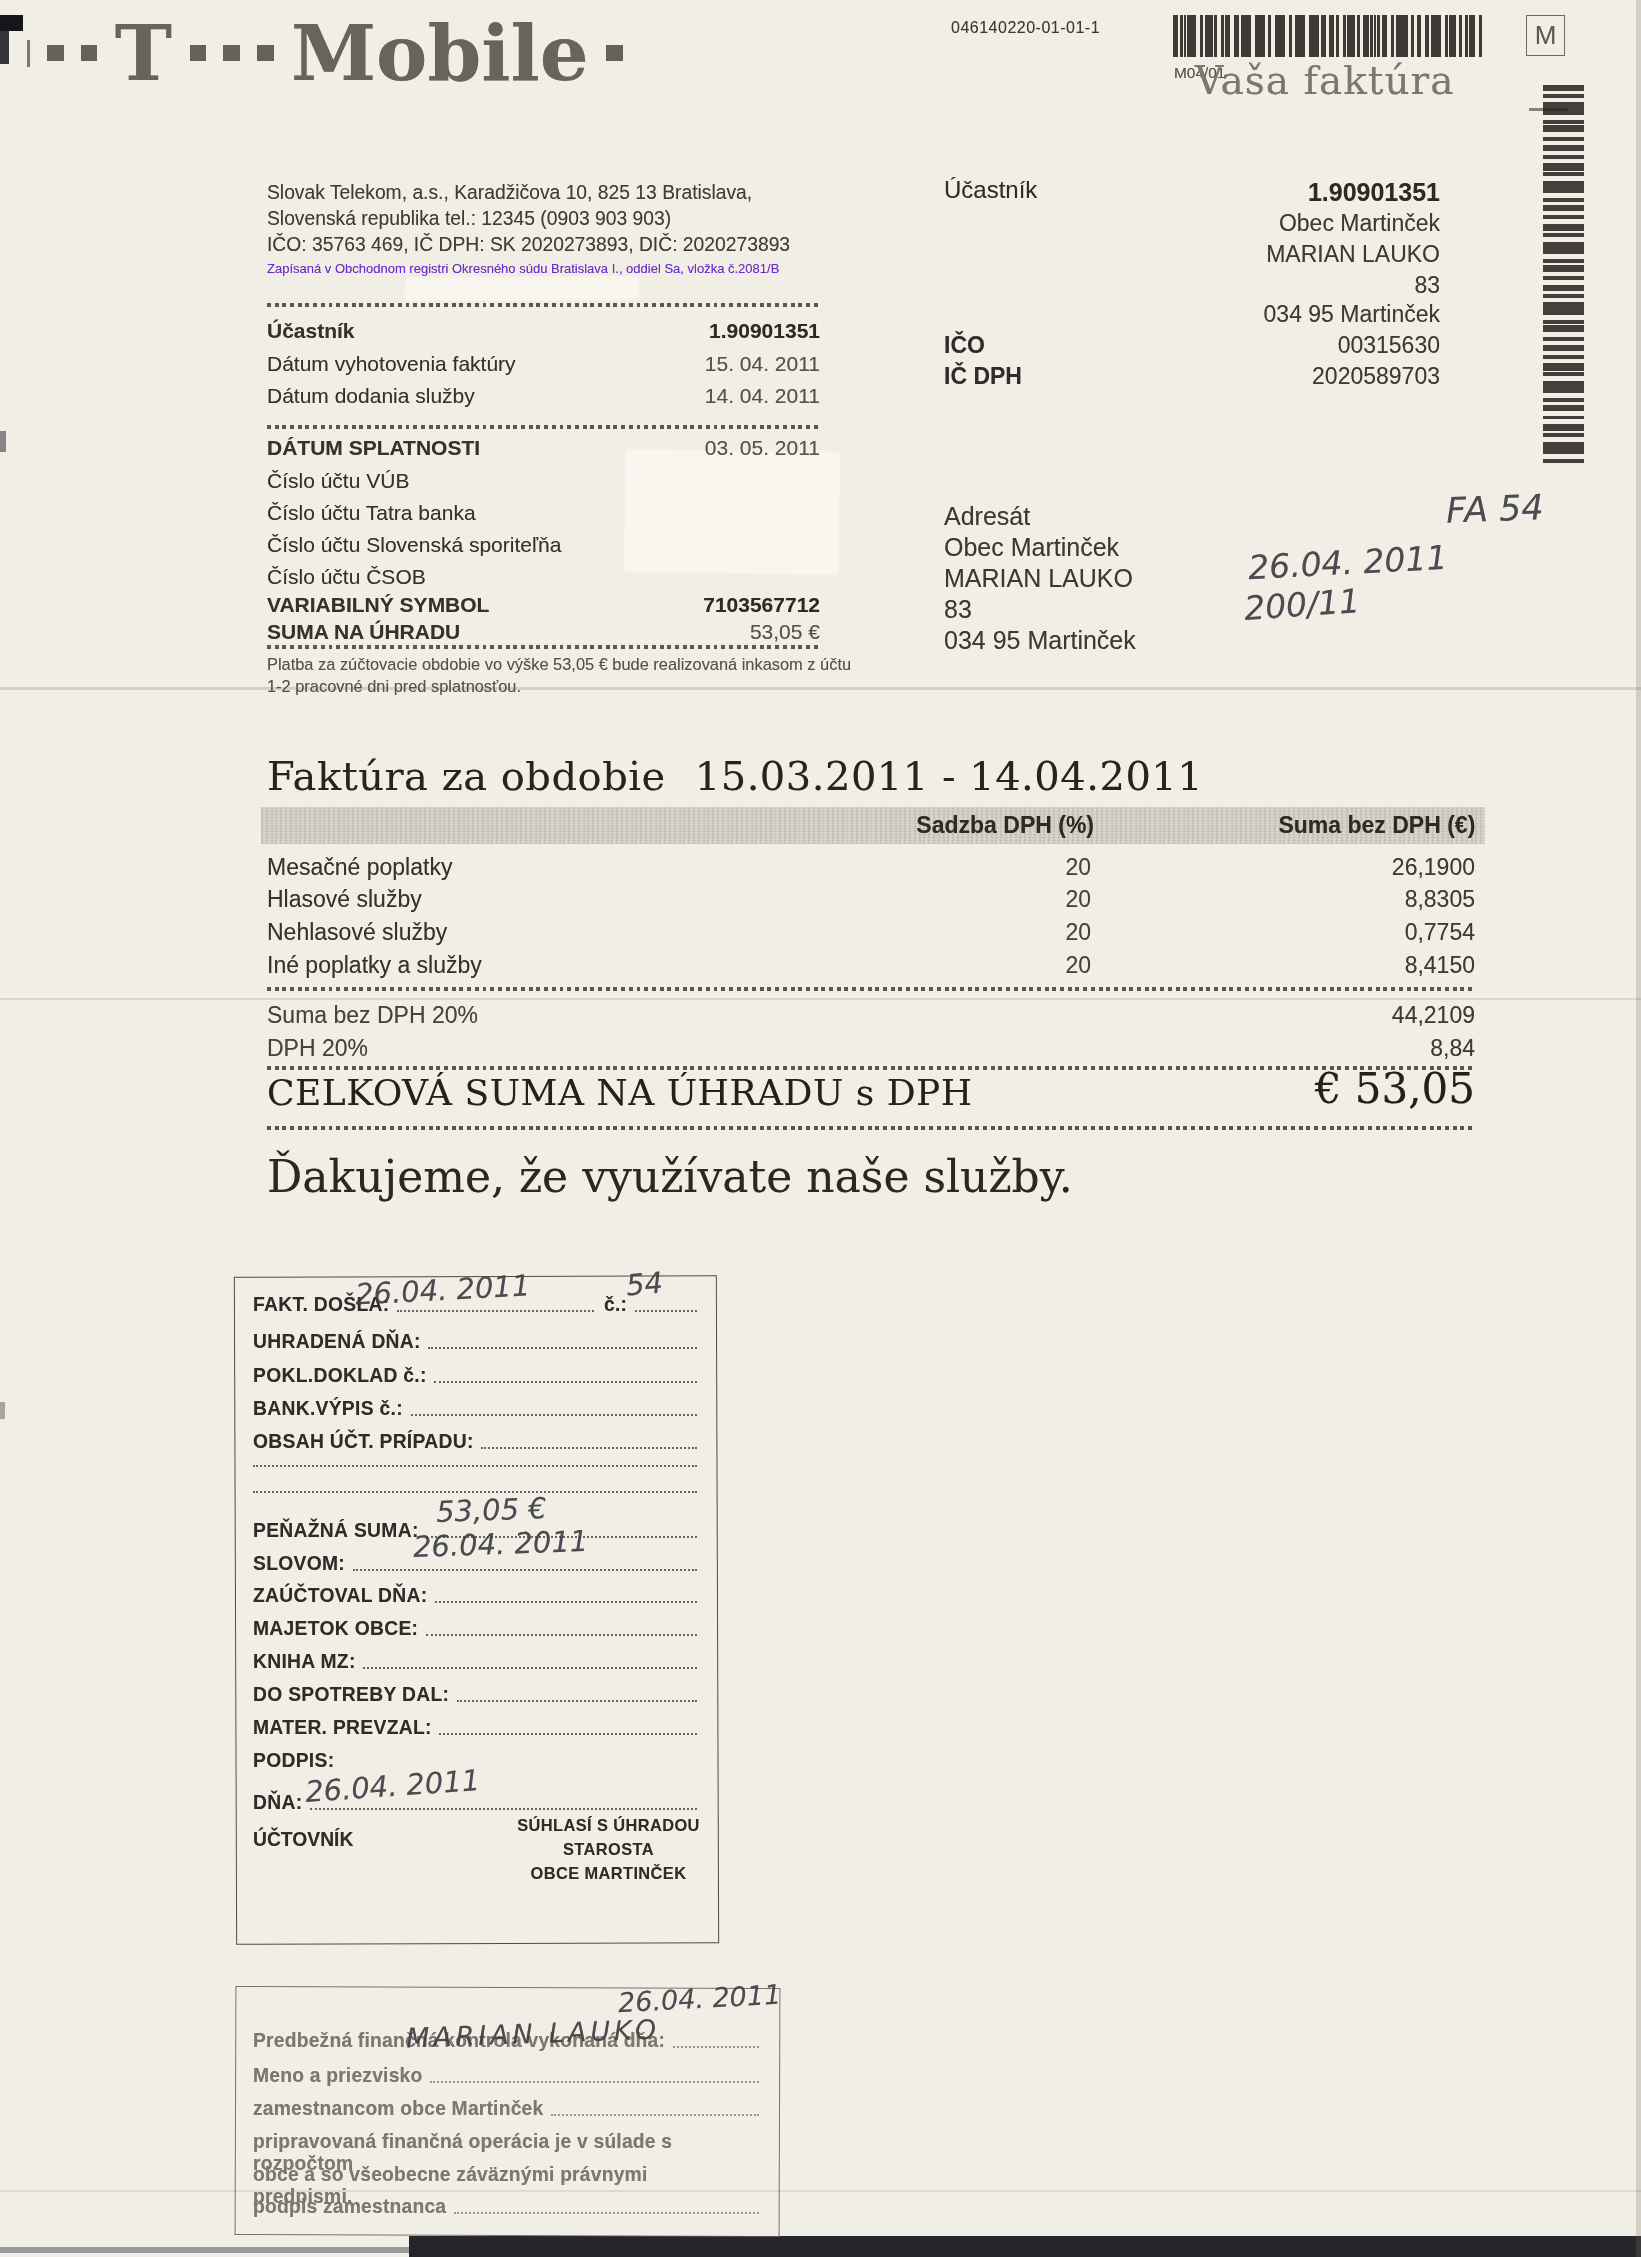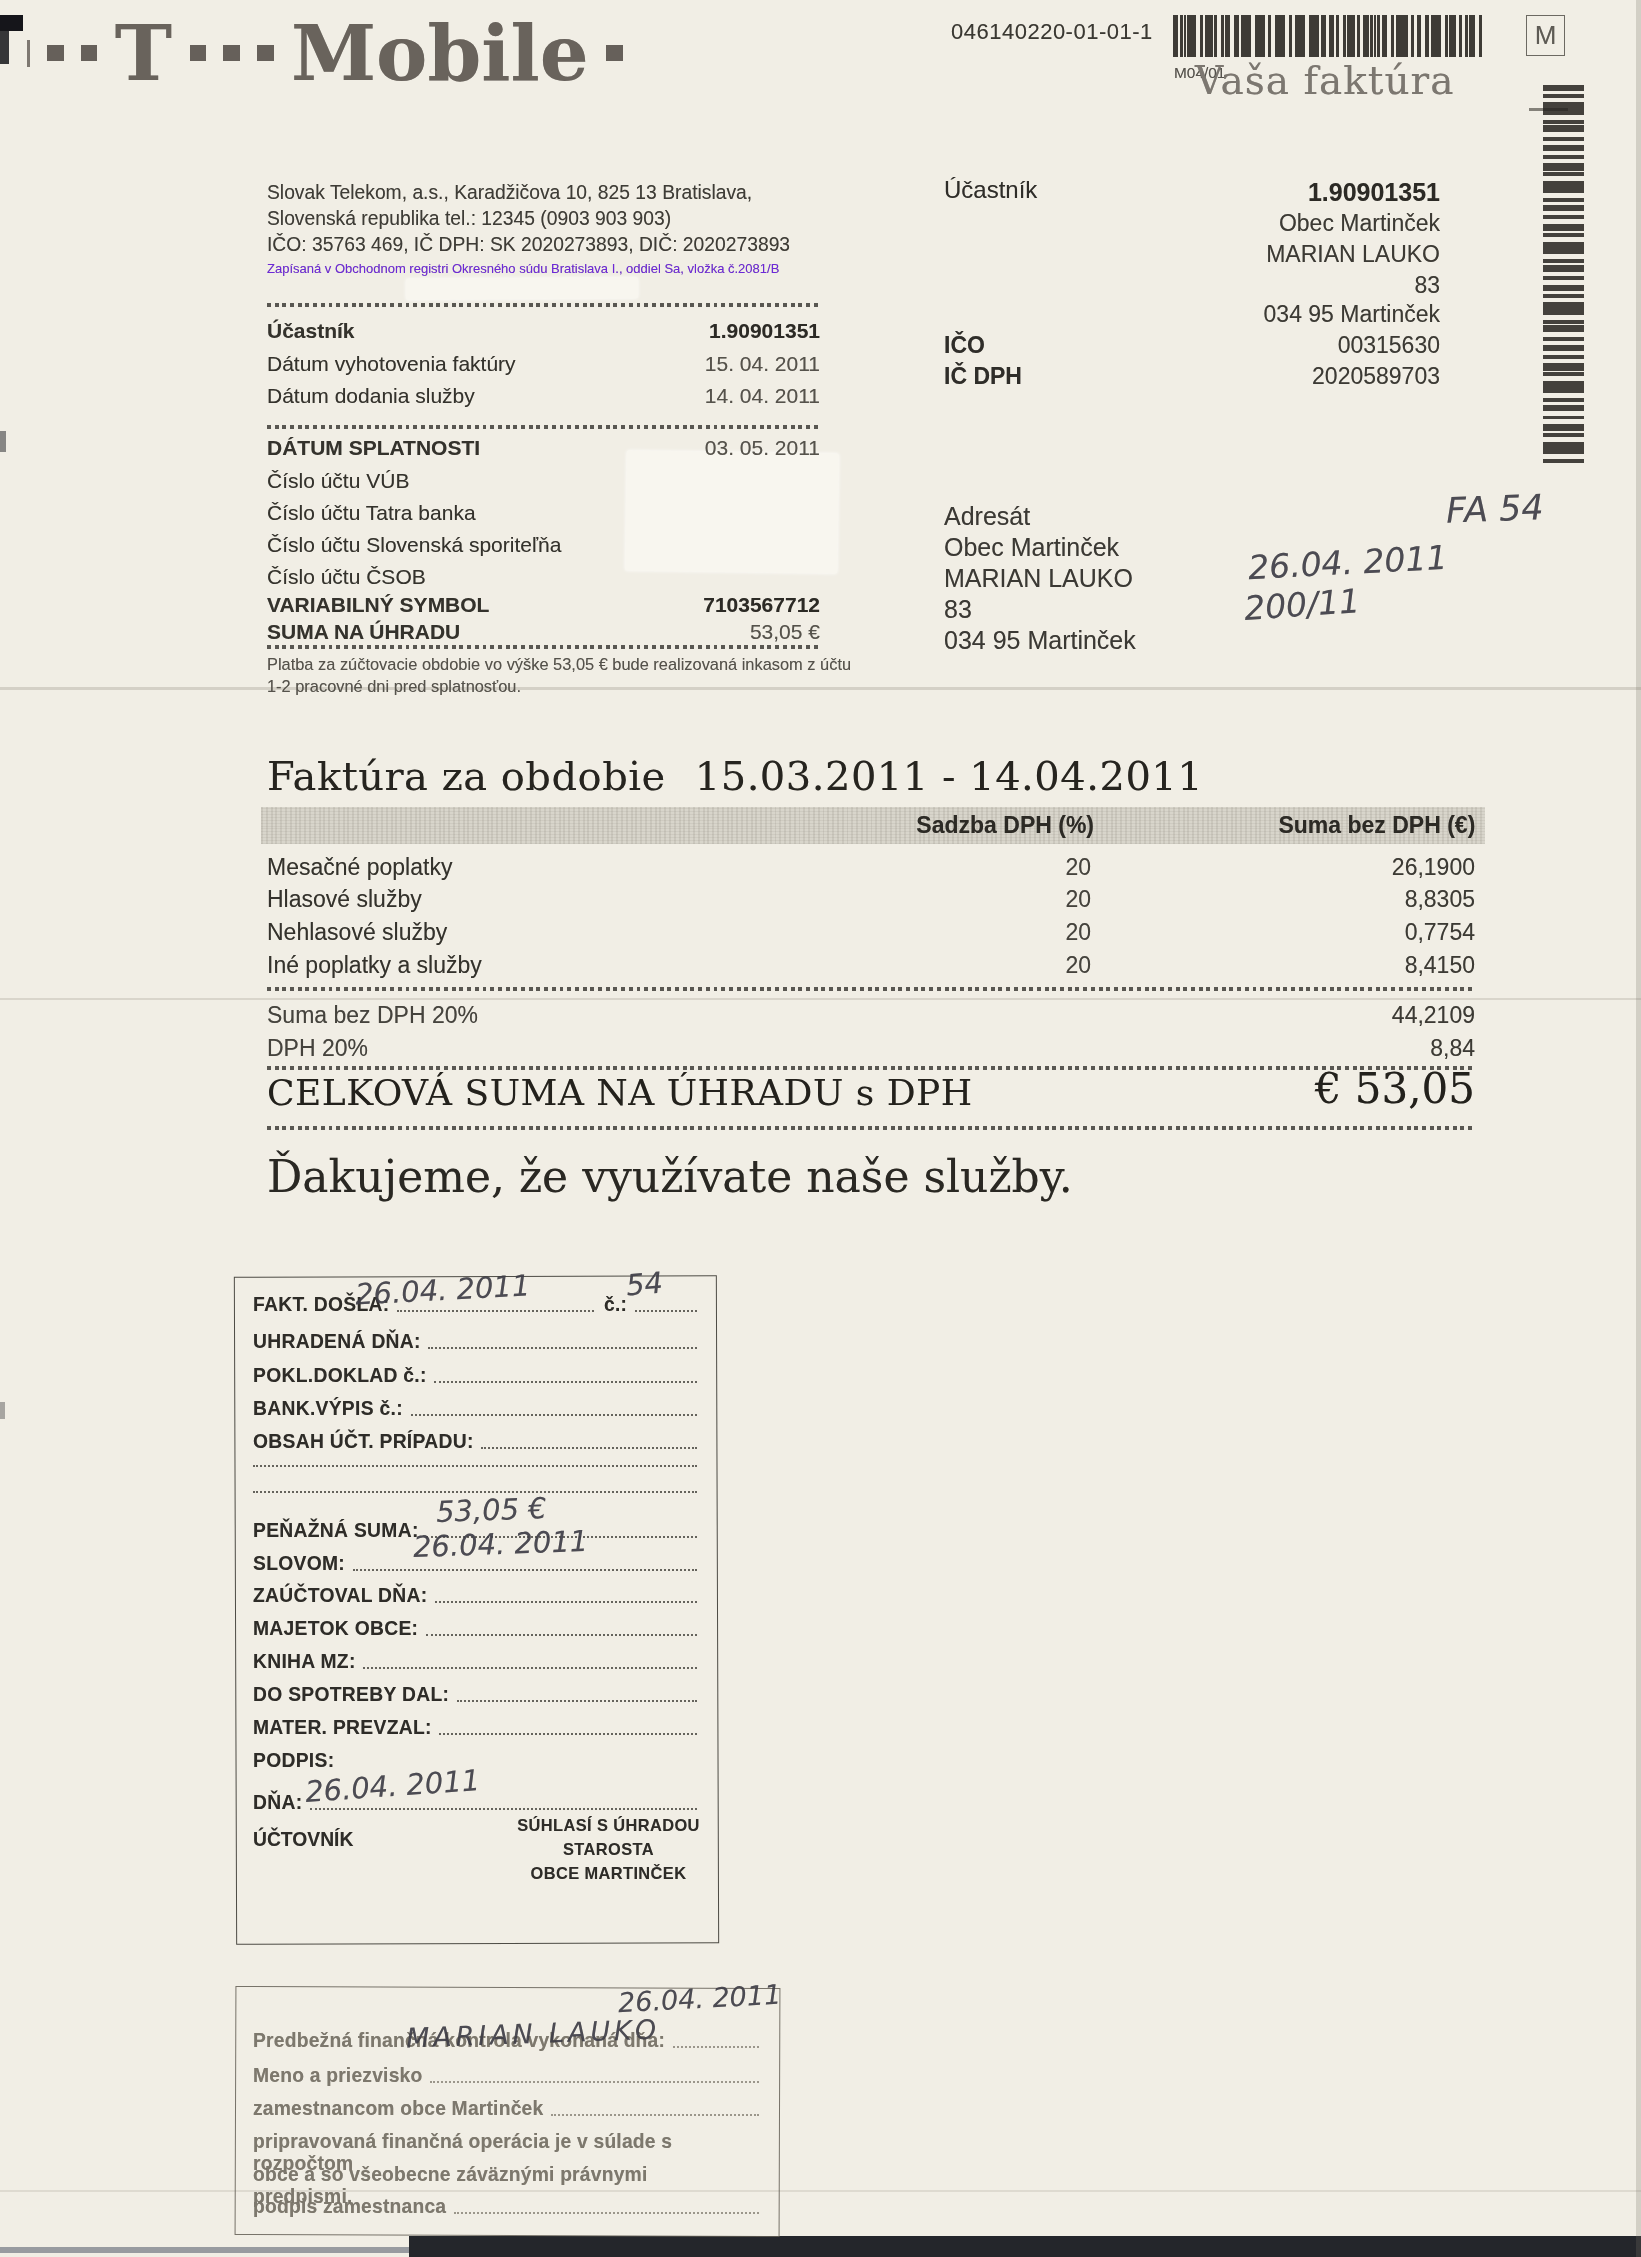--- a/index.html
+++ b/index.html
@@ -12,21 +12,21 @@
   }
   .serif{font-family:"DejaVu Serif","Liberation Serif",serif;}
   .abs{position:absolute;}
   .b{font-weight:700;}
   
   .logo{position:absolute;left:27px;top:23px;display:flex;align-items:center;gap:17.4px;color:#57504a;}
   .lg-bar{width:2.9px;height:27px;background:#57504a;opacity:.75;}
   .lg-sq{width:16.4px;height:16.4px;background:#57504a;opacity:.9;}
   .lg-t,.lg-mobile{font-family:"DejaVu Serif","Liberation Serif",serif;font-weight:700;font-size:77px;line-height:60px;opacity:.88;}
   
-  .inv-no{position:absolute;left:951px;top:19.3px;font-size:22px;letter-spacing:0.5px;color:#3a3832;}
+  .inv-no{position:absolute;left:951px;top:19.3px;font-size:16px;letter-spacing:0.5px;color:#3a3832;}
   .barcode-h{position:absolute;left:1173px;top:15.4px;width:311px;height:42px;opacity:.88;
     background-image:
       repeating-linear-gradient(90deg,#26231f 0 2.9px,transparent 2.9px 6.8px),
       repeating-linear-gradient(90deg,#26231f 0 4.8px,transparent 4.8px 17.4px),
       repeating-linear-gradient(90deg,#26231f 0 1.9px,transparent 1.9px 10.6px);}
   .form-code{position:absolute;left:1174px;top:64px;font-size:15.4px;color:#55524c;}
   .box-m{position:absolute;left:1526px;top:15.4px;width:37px;height:39px;border:1.9px solid #55524c;
     display:flex;align-items:center;justify-content:center;font-size:26px;color:#45423c;opacity:.85;}
   .dash-m{position:absolute;left:1529px;top:108px;width:39px;height:2.9px;background:#55524c;opacity:.7;}
   .page-title{position:absolute;left:1195px;top:58px;font-size:39px;letter-spacing:1px;color:#7c7770;}

